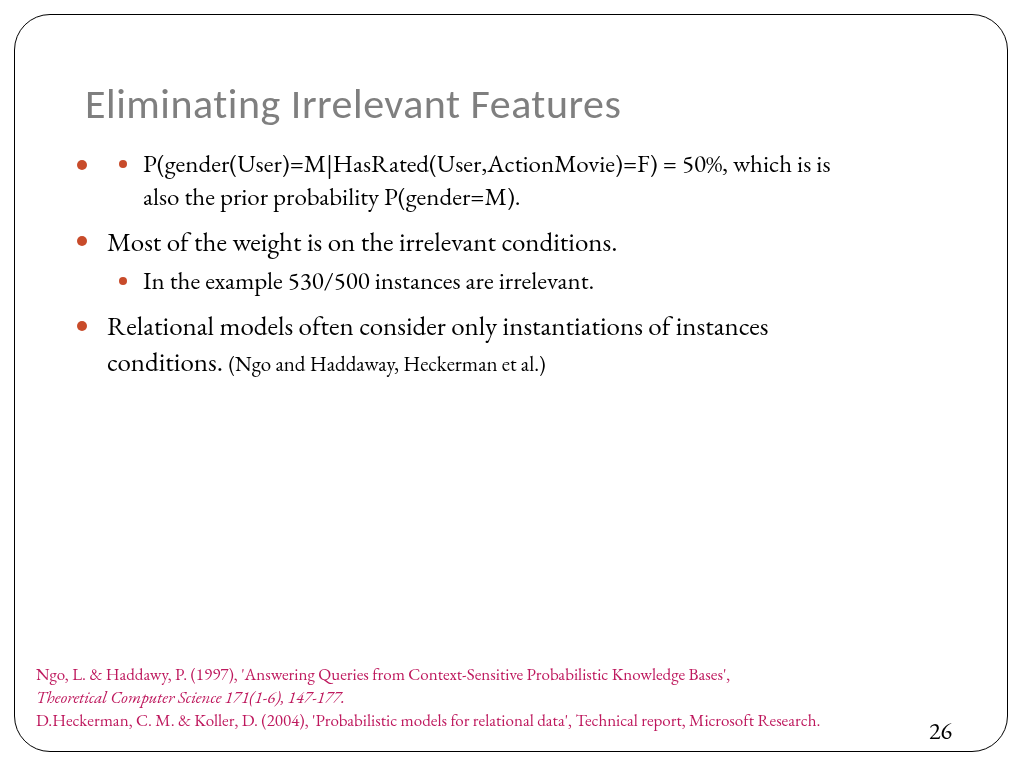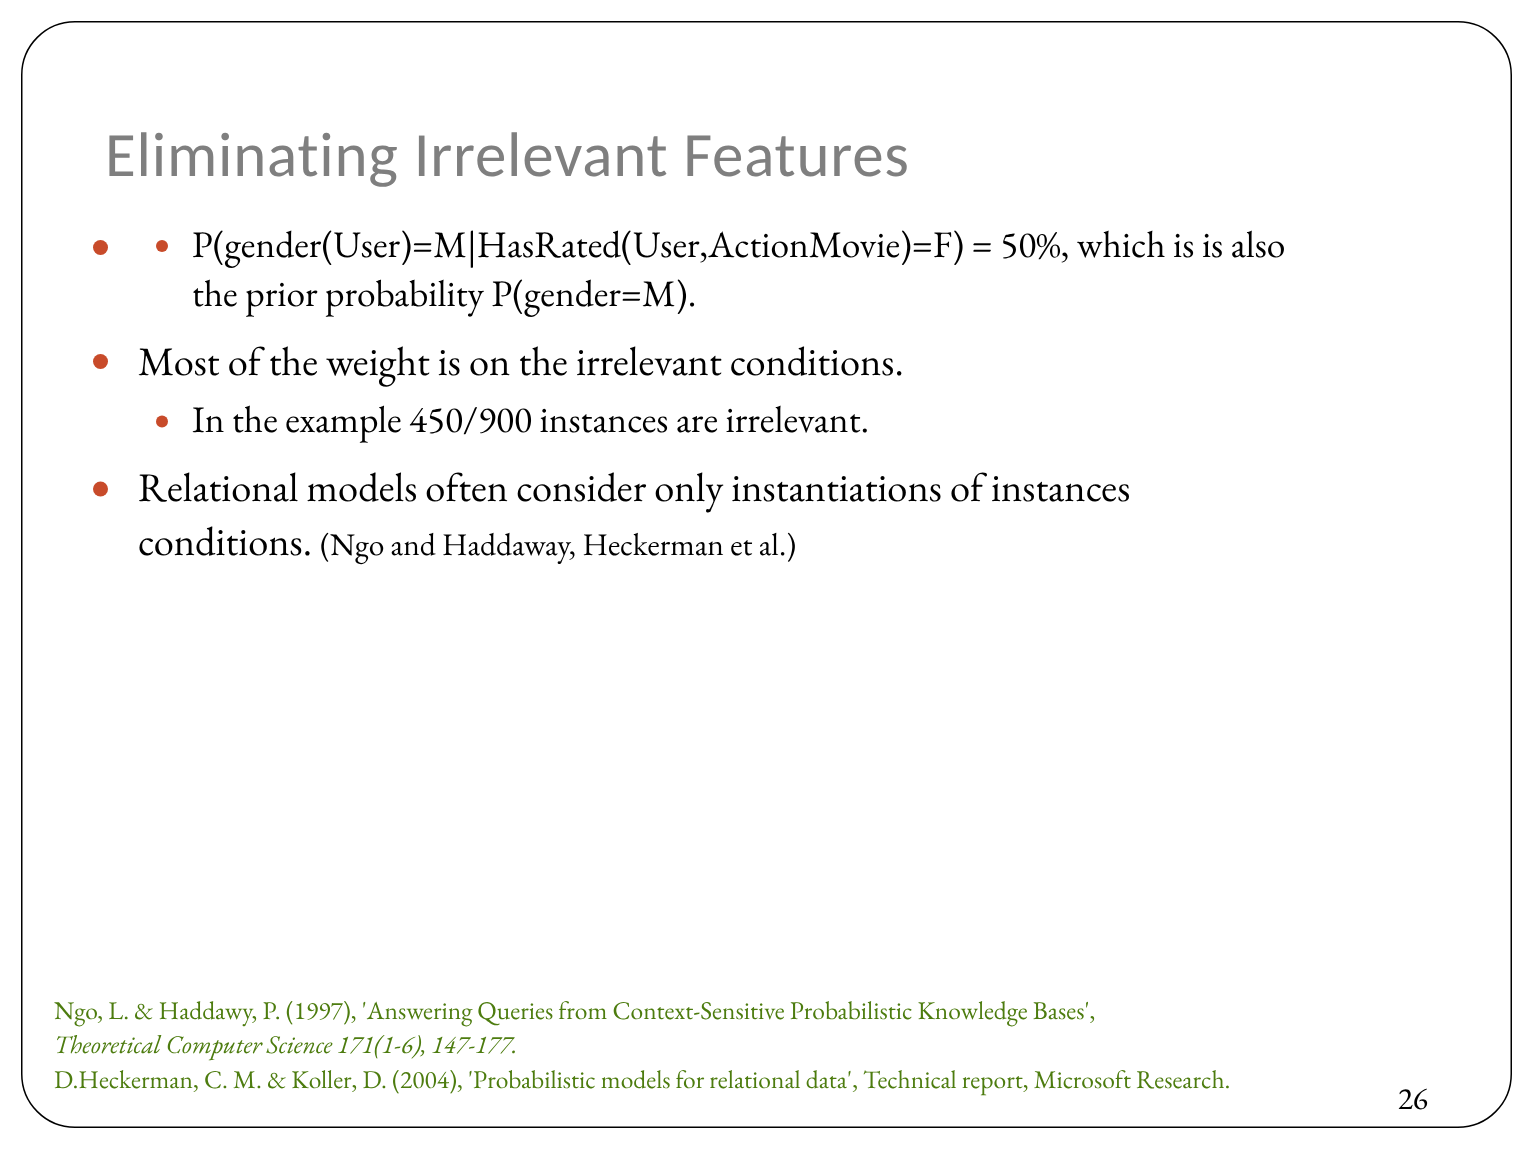--- a/index.html
+++ b/index.html
@@ -21,21 +21,21 @@
     border-radius: 36px;
     box-sizing: border-box;
   }
   .content {
     position: absolute;
     top: 0;
     left: 0;
     width: 940px;
     height: 768px;
     box-sizing: border-box;
-    padding: 78px 72px 0 52px;
+    padding: 78px 72px 0 67px;
   }
   .title {
     font-family: Calibri, "Segoe UI", Arial, sans-serif;
     font-size: 42px;
     color: #7f7f7f;
     font-weight: 400;
     letter-spacing: 0.5px;
     margin: 0 0 18px 18px;
   }
   ul.lvl1 {
@@ -85,30 +85,30 @@
   .small-inline {
     font-size: 21px;
   }
   .refs {
     position: absolute;
     left: 36px;
     right: 48px;
     bottom: 36px;
     font-size: 17px;
     line-height: 1.35;
-    color: #4d7c0f;
+    color: #be185d;
   }
   .refs .ital {
     font-style: italic;
   }
   .pagenum {
     position: absolute;
     right: 72px;
     bottom: 22px;
-    font-size: 21px;
+    font-size: 24px;
     color: #000;
   }
 </style>
 </head>
 <body>
 
 <div class="slide-frame"></div>
 
 <div class="content">
   <h1 class="title">Eliminating Irrelevant Features</h1>
@@ -118,21 +118,21 @@
       <ul class="lvl2">
         <li>
           <span>P(gender(User)=M|HasRated(User,ActionMovie)=F) = 50%, which is is also the prior probability P(gender=M).</span>
         </li>
       </ul>
     </li>
     <li>
       <span>Most of the weight is on the irrelevant conditions.</span>
       <ul class="lvl2">
         <li>
-          <span>In the example 450/900 instances are irrelevant.</span>
+          <span>In the example 530/500 instances are irrelevant.</span>
         </li>
       </ul>
     </li>
     <li>
       <span>Relational models often consider only instantiations of instances conditions. </span><span class="small-inline">(Ngo and Haddaway, Heckerman et al.)</span>
     </li>
   </ul>
 </div>
 
 <div class="refs">

